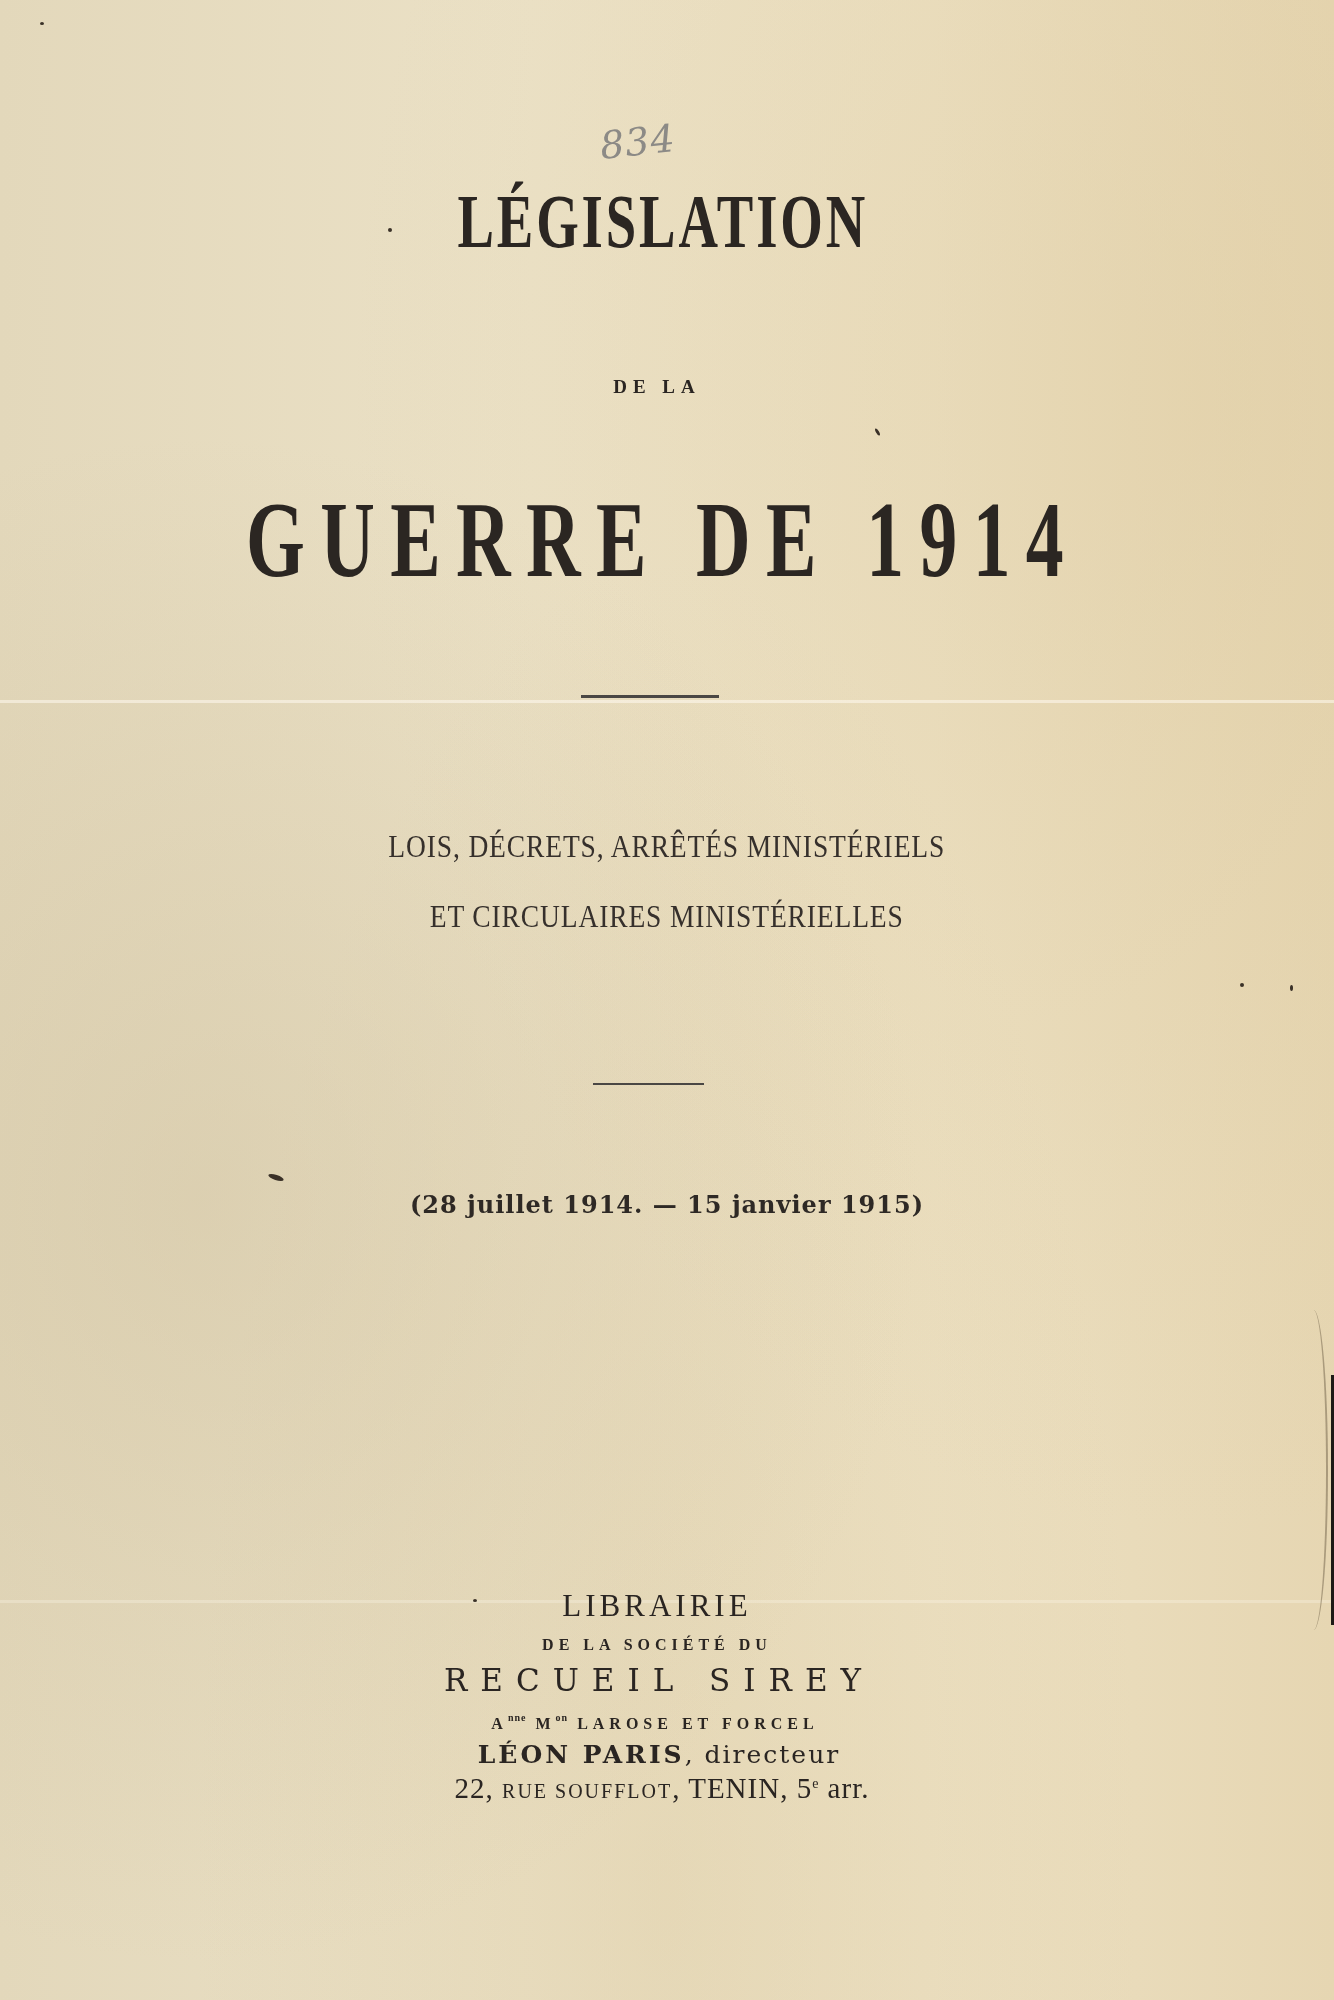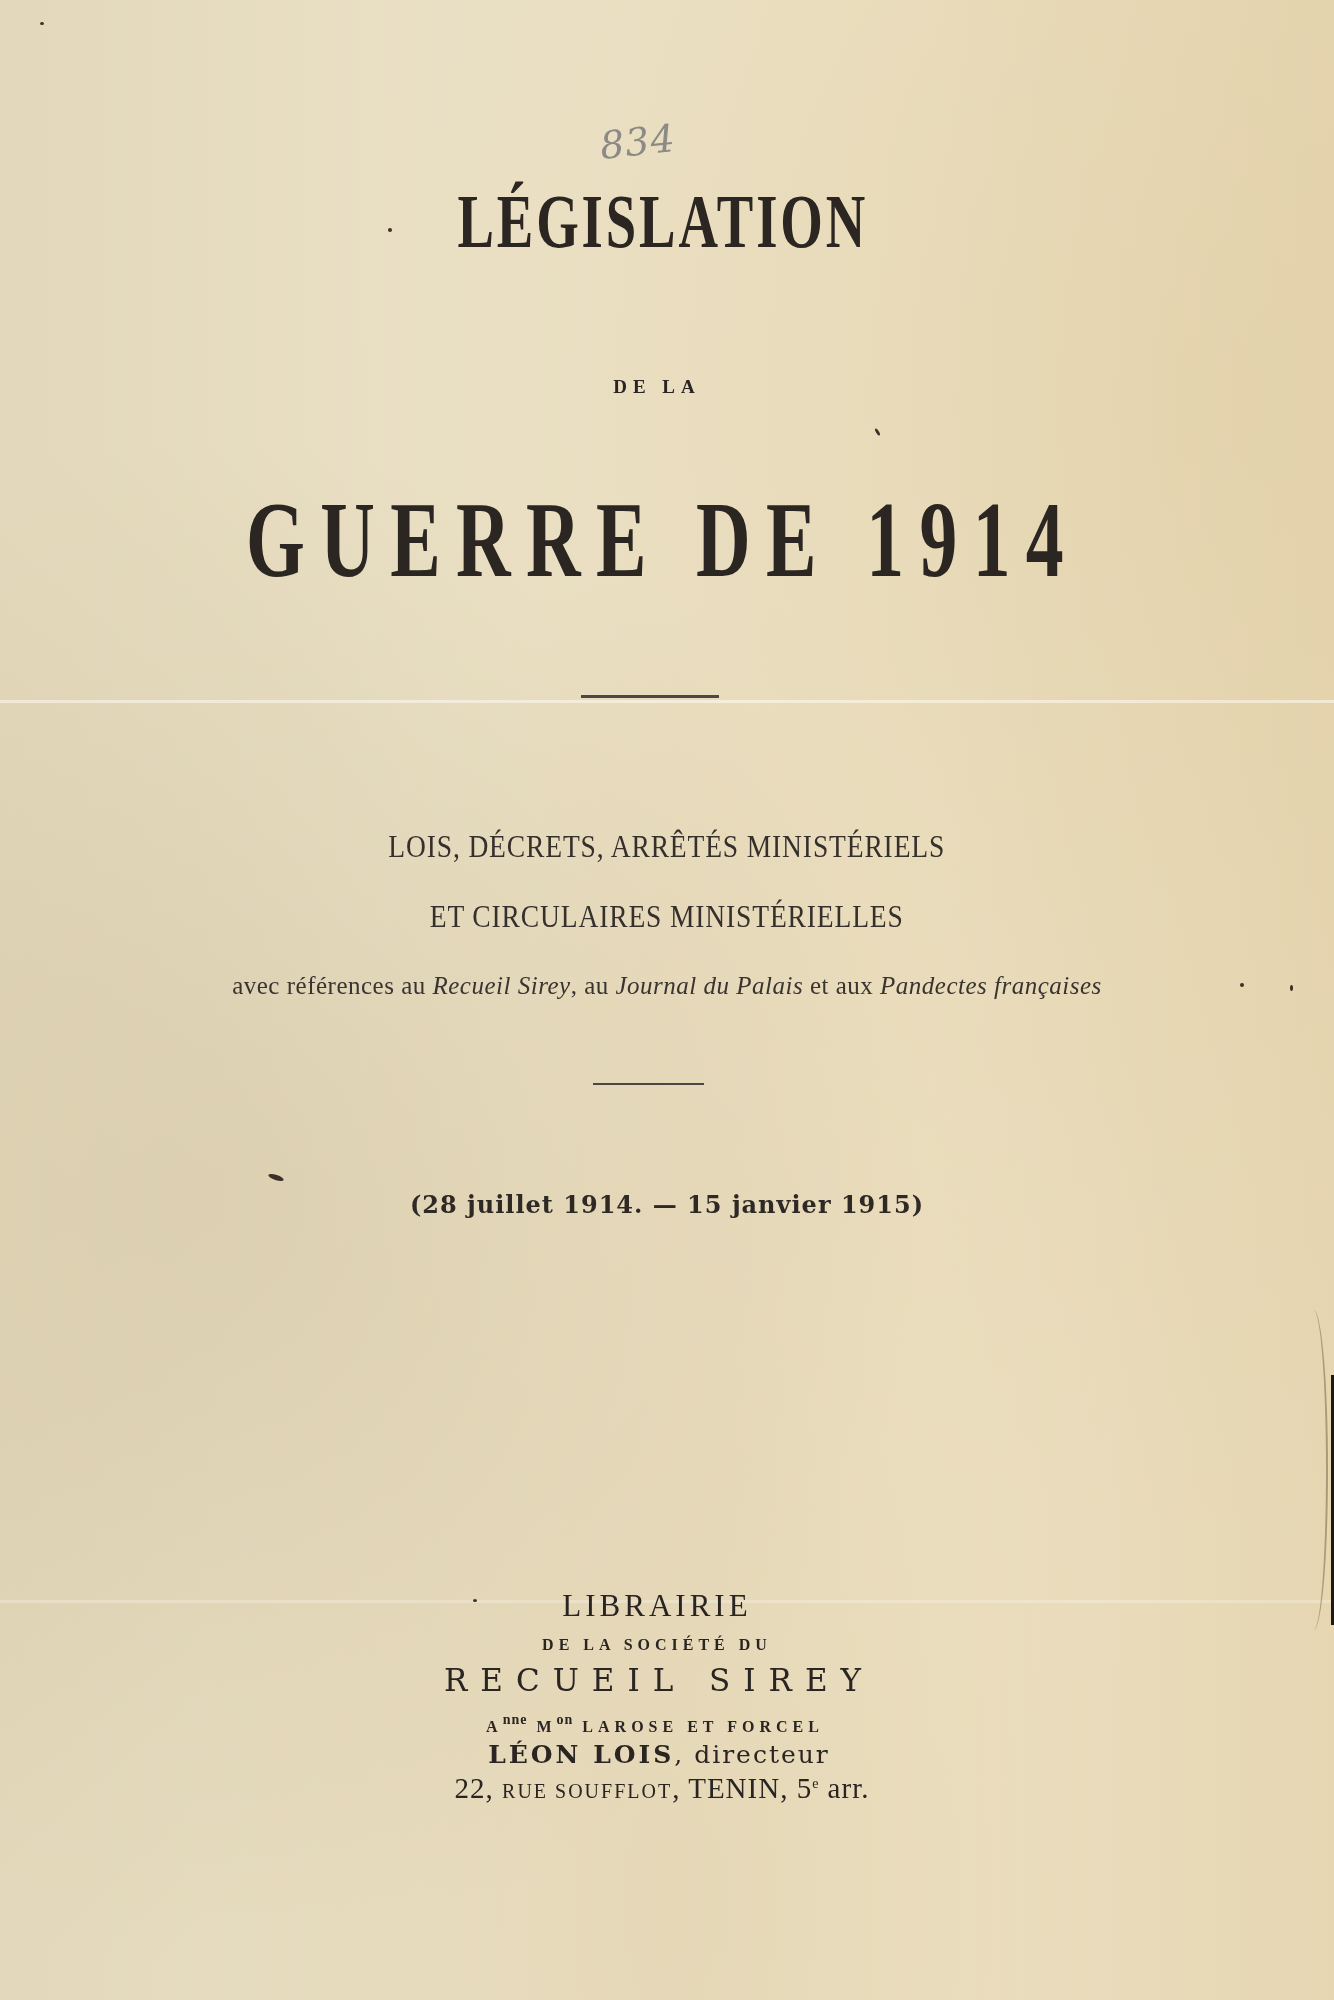--- a/index.html
+++ b/index.html
@@ -130,21 +130,21 @@
       left: -8px;
     }
     .pub-larose {
       top: 1712px;
       font-size: 16px;
       letter-spacing: 5px;
       font-weight: bold;
       left: -12px;
     }
     .pub-larose sup {
-      font-size: 14px;
+      font-size: 10px;
       letter-spacing: 1px;
       vertical-align: 8px;
     }
     .pub-tenin {
       top: 1740px;
       font-family: "DejaVu Serif", serif;
       font-size: 25px;
       letter-spacing: 2px;
       left: -8px;
     }
@@ -243,31 +243,30 @@
 
   <div class="abs-center de-la">DE LA</div>
 
   <div class="abs-center title-guerre">GUERRE DE 1914</div>
 
   <div class="rule rule-1"></div>
 
   <div class="abs-center subtitle subtitle-1">LOIS, DÉCRETS, ARRÊTÉS MINISTÉRIELS</div>
   <div class="abs-center subtitle subtitle-2">ET CIRCULAIRES MINISTÉRIELLES</div>
 
-  <div class="abs-center references"><span>avec références au </span><em>Recueil Sirey</em><span>, au </span><em>Journal du Palais</em><span> et aux </span><em>Pandectes françaises</em></div>
 
   <div class="rule rule-2"></div>
 
   <div class="abs-center dates">(28 juillet 1914. — 15 janvier 1915)</div>
 
   <div class="abs-center pub-librairie">LIBRAIRIE</div>
   <div class="abs-center pub-societe">DE LA SOCIÉTÉ DU</div>
   <div class="abs-center pub-recueil">RECUEIL SIREY</div>
   <div class="abs-center pub-larose"><span>A</span><sup>nne</sup> <span>M</span><sup>on</sup> <span>LAROSE ET FORCEL</span></div>
-  <div class="abs-center pub-tenin"><span class="name">LÉON LOIS</span><span>, directeur</span></div>
+  <div class="abs-center pub-tenin"><span class="name">LÉON PARIS</span><span>, directeur</span></div>
   <div class="abs-center pub-address"><span>22, </span><span class="sc">RUE SOUFFLOT</span><span>, TENIN, </span><span>5</span><sup>e</sup><span> arr.</span></div>
 
   <div class="speck" style="left:268px;top:1175px;width:16px;height:5px;transform:rotate(18deg)"></div>
   <div class="speck" style="left:388px;top:228px;width:4px;height:4px"></div>
   <div class="speck" style="left:876px;top:428px;width:3px;height:8px;transform:rotate(-30deg)"></div>
   <div class="speck" style="left:1240px;top:983px;width:4px;height:4px"></div>
   <div class="speck" style="left:1290px;top:985px;width:3px;height:6px"></div>
   <div class="speck" style="left:473px;top:1599px;width:4px;height:3px"></div>
   <div class="speck" style="left:40px;top:22px;width:4px;height:3px"></div>
   <div class="edge-curve"></div>

